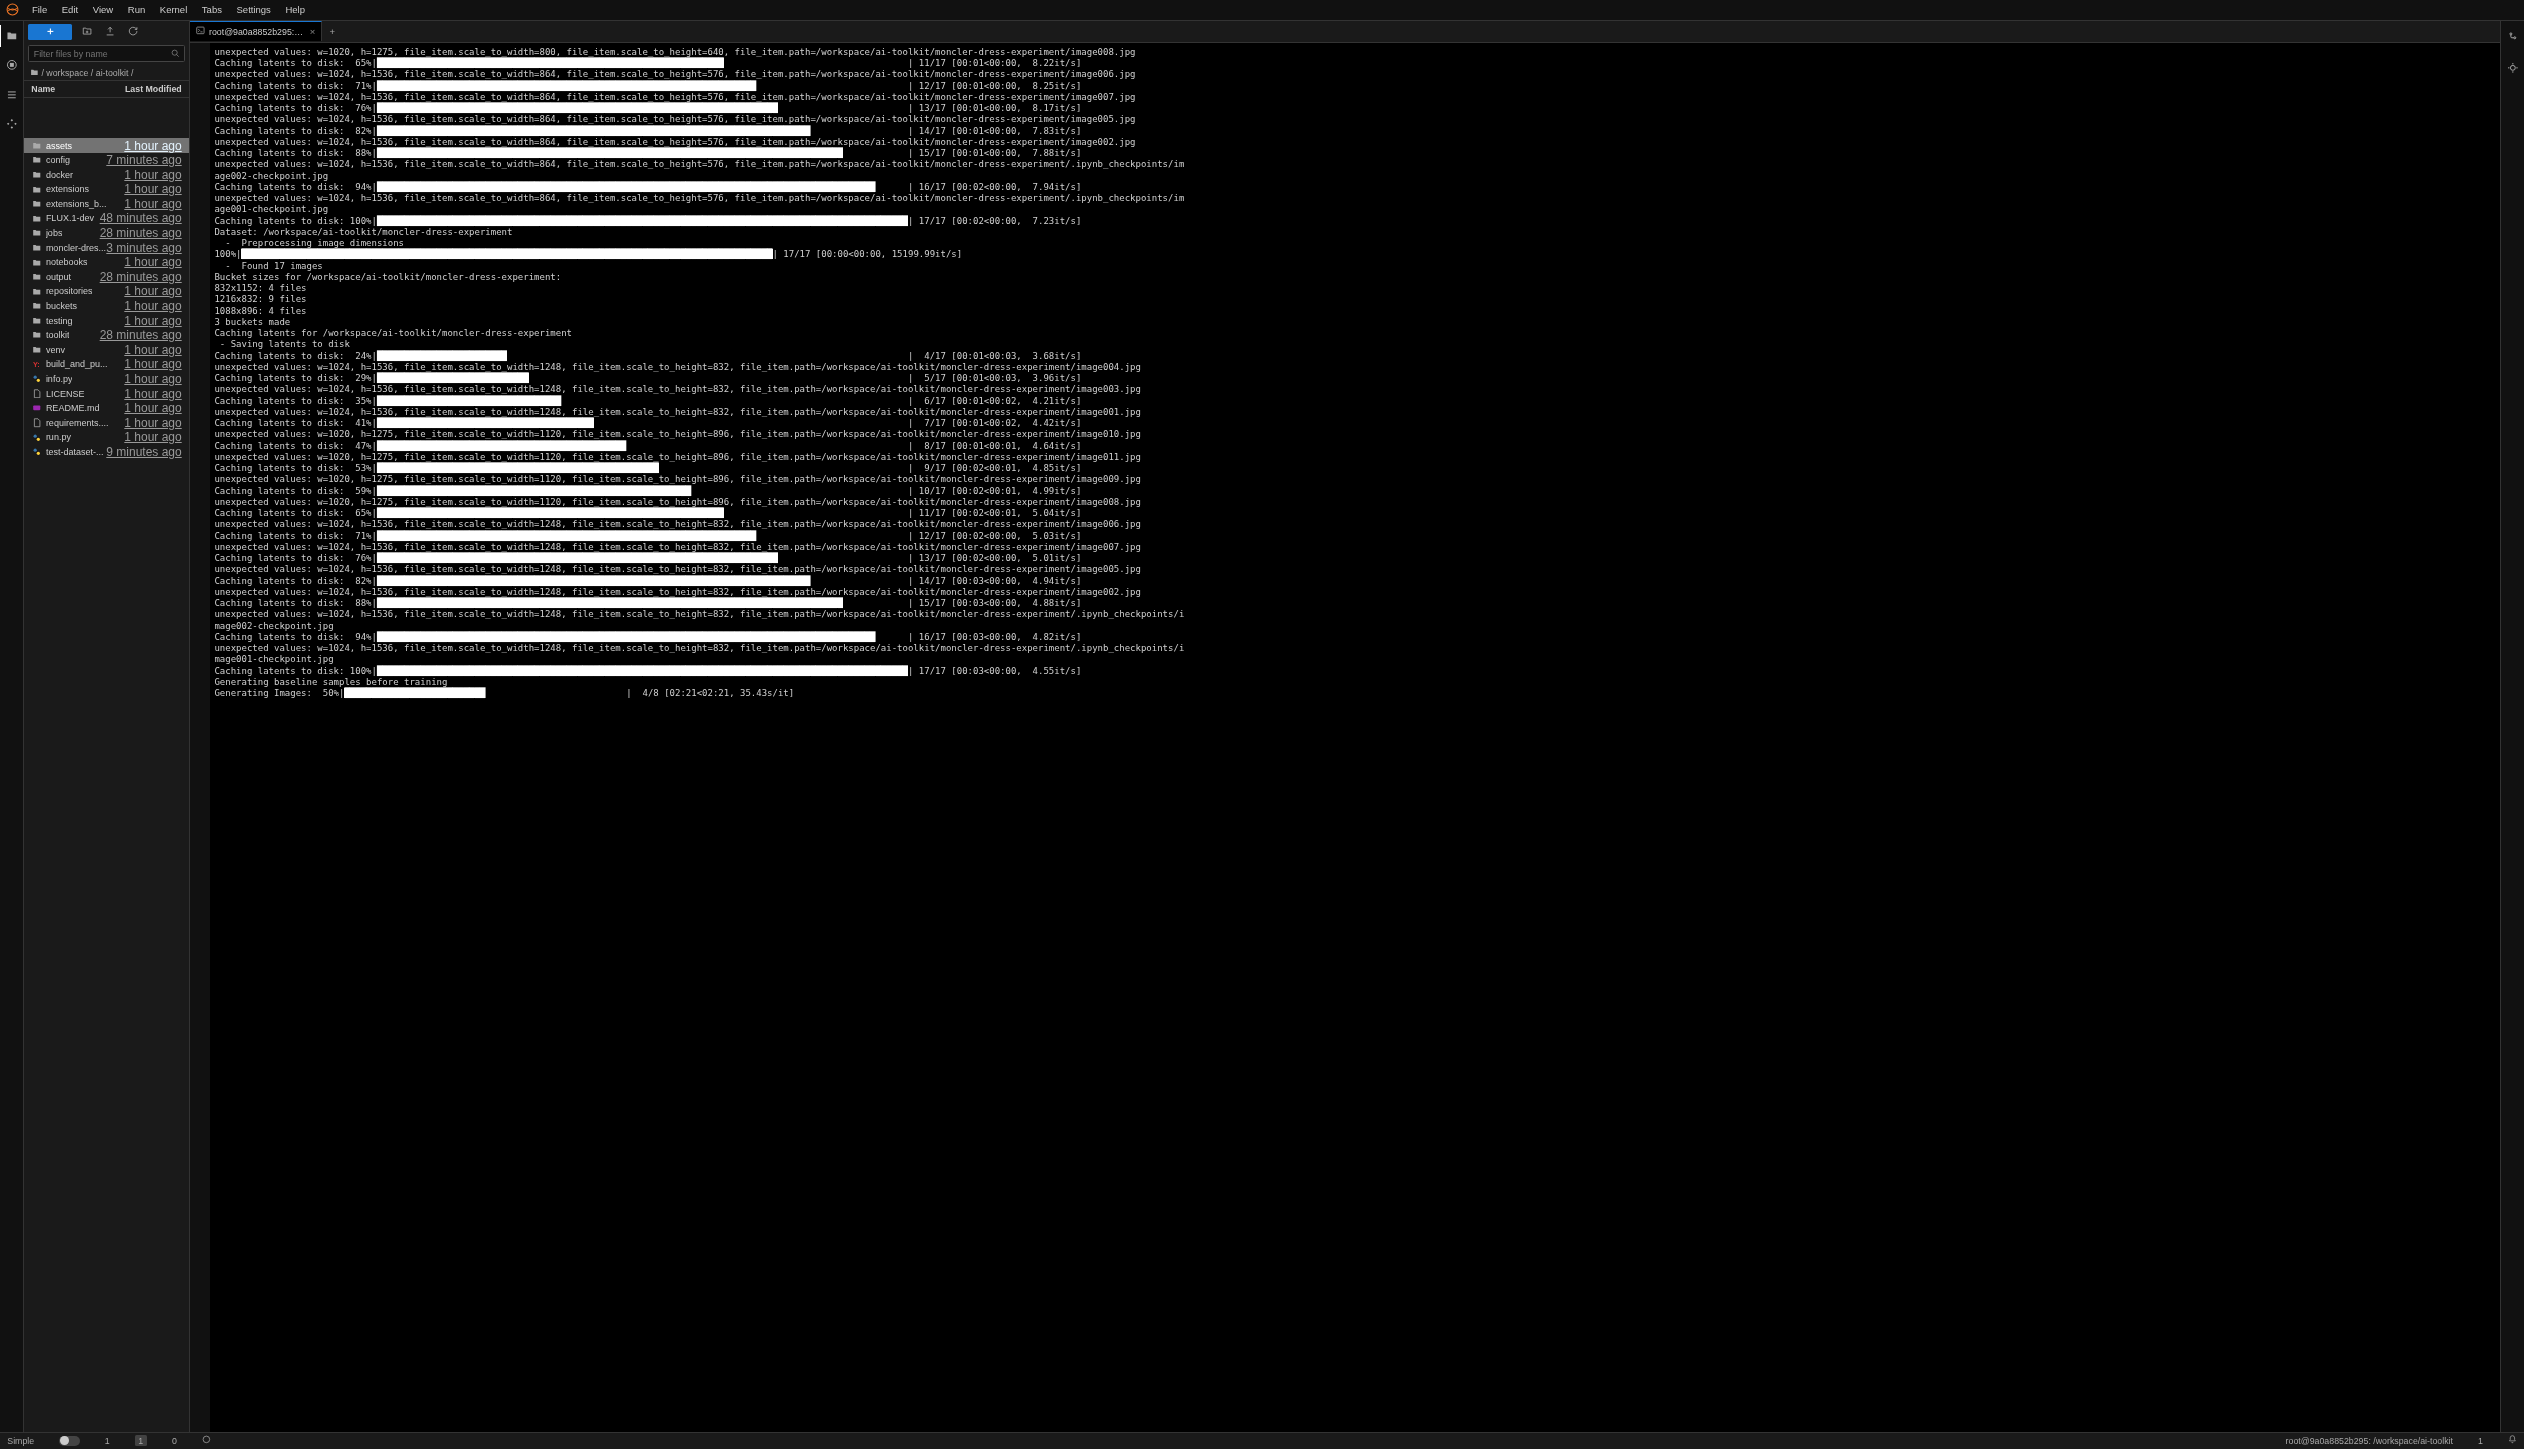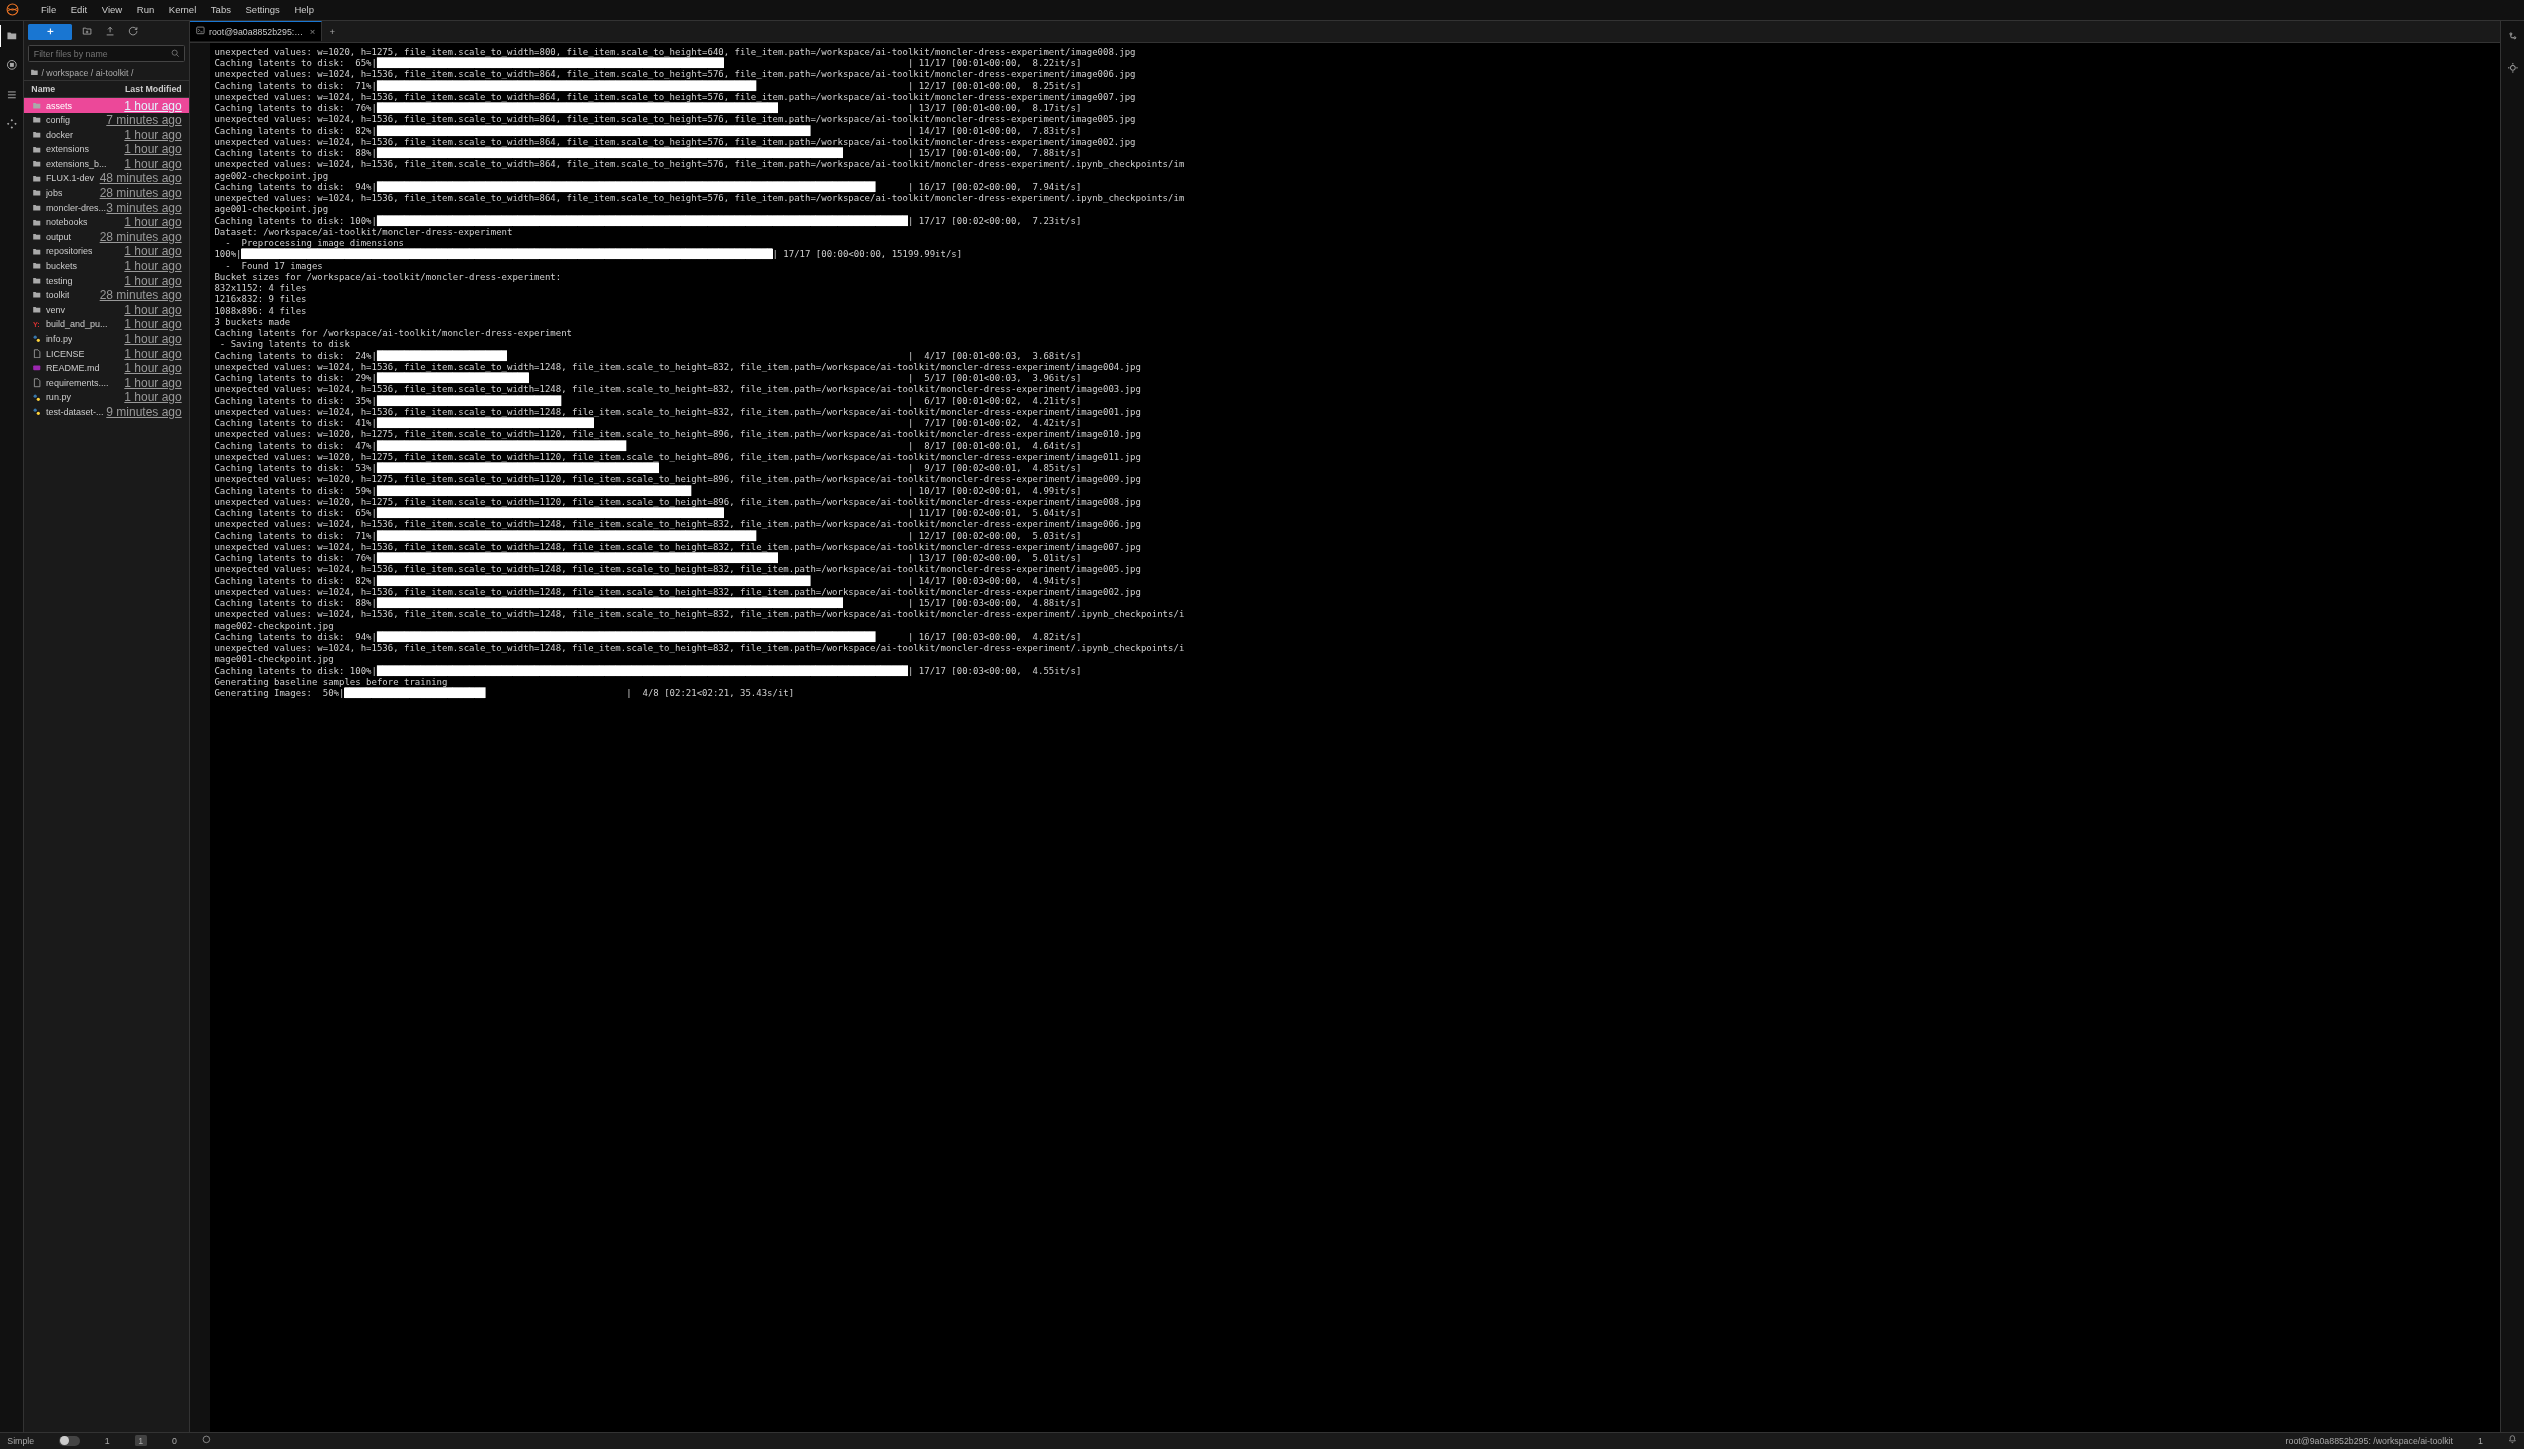--- a/index.html
+++ b/index.html
@@ -13,21 +13,20 @@
   display: flex;
   flex-direction: column;
 }
 .menubar {
   display: flex;
   align-items: center;
   height: 20.5px;
   background: #111111;
   padding: 0 2.9px;
   border-bottom: 0.7px solid #333;
-  gap: 9px;
 }
 .jupyter-logo {
   width: 13px; height: 13px;
   margin: 0 5.8px 0 2.9px;
   display: flex; align-items: center; justify-content: center;
 }
 .jupyter-logo svg { width: 13px; height: 13px; }
 .menu-item {
   padding: 2.9px 7.3px;
   cursor: pointer;
@@ -125,21 +124,21 @@
 }
 .file-row {
   display: flex;
   align-items: center;
   justify-content: space-between;
   padding: 1.5px 7.3px;
   font-size: 9px;
   cursor: pointer;
   height: 14.6px;
 }
-.file-row.selected { background: #ec4899; color: #fff; }
+.file-row.selected { background: #737373; color: #fff; margin-top: 40px; }
 .file-left { display: flex; align-items: center; gap: 4.4px; min-width: 0; }
 .file-name { white-space: nowrap; overflow: hidden; text-overflow: ellipsis; max-width: 80px; }
 .file-time { color: #999; font-size: 12px; text-decoration: underline; }
 .file-row.selected .file-time { color: #e3f2fd; }
 .fi { width: 10.2px; height: 10.2px; display: inline-flex; align-items: center; justify-content: center; }
 .fi-folder { color: #aaa; }
 .fi-yaml { color: #d32f2f; }
 .fi-py { color: #4caf50; }
 .fi-md { color: #9c27b0; }
 .fi-txt { color: #aaa; }

